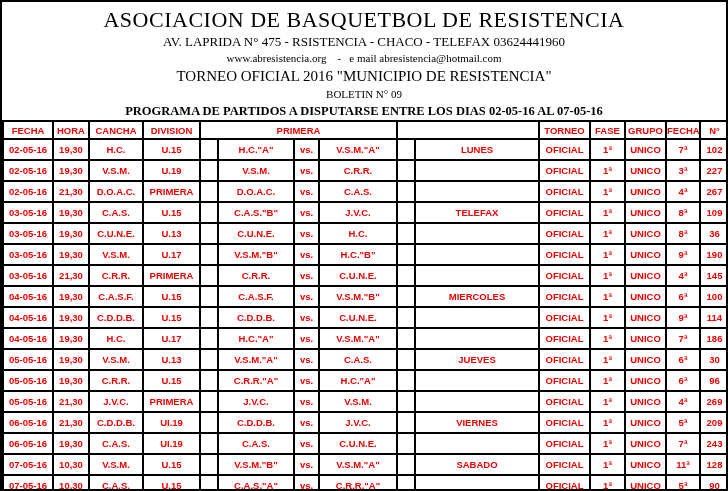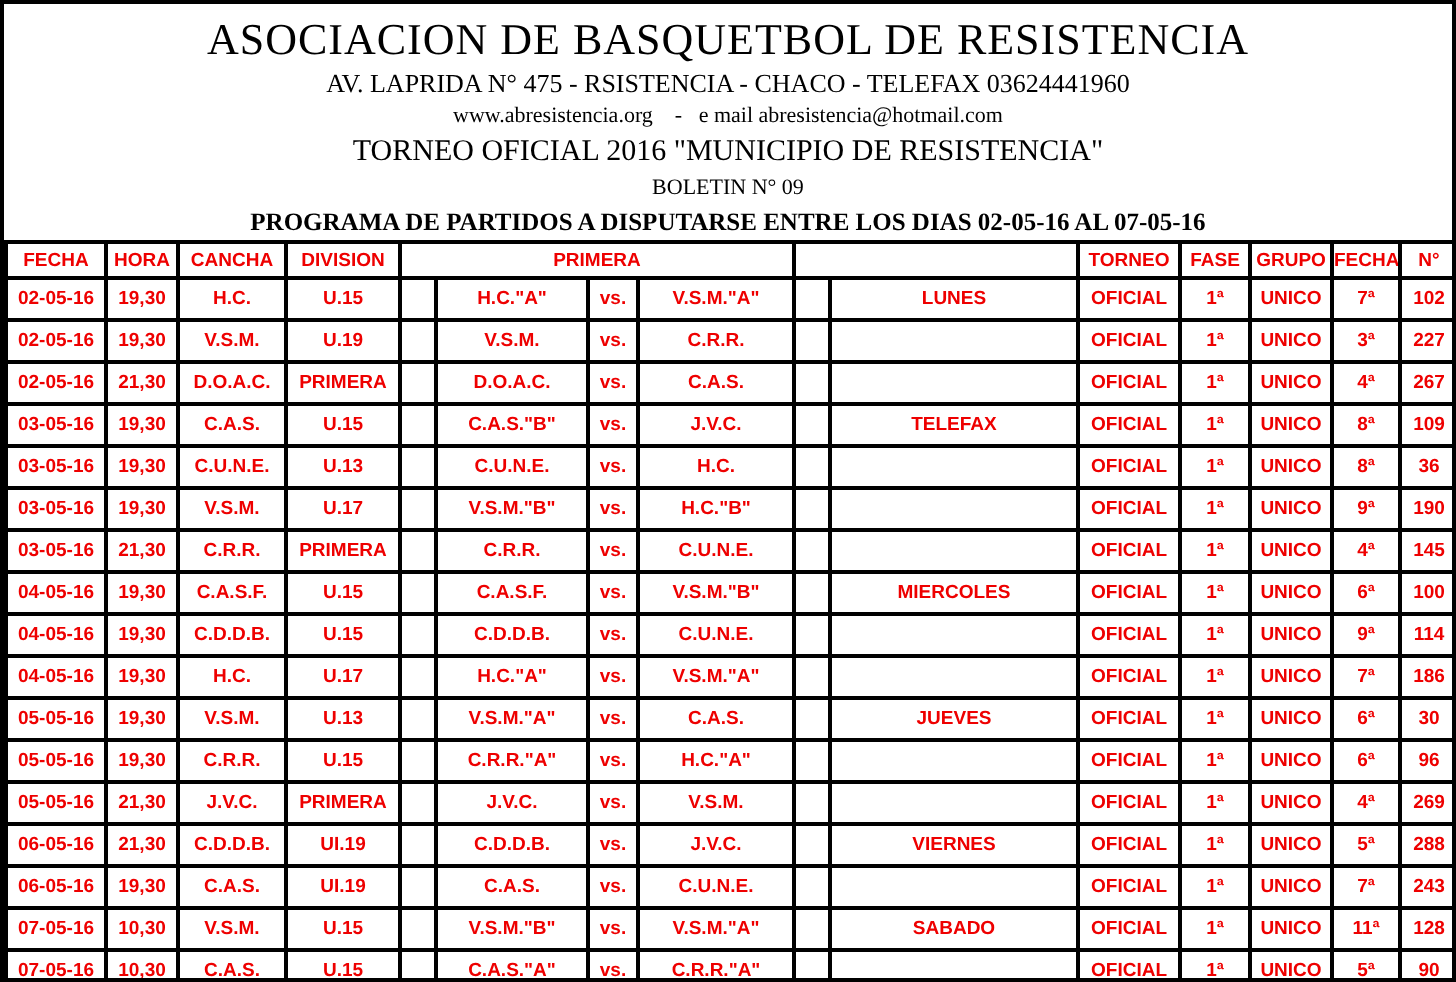--- a/index.html
+++ b/index.html
@@ -322,21 +322,21 @@
       <td></td>
       <td>C.D.D.B.</td>
       <td>vs.</td>
       <td>J.V.C.</td>
       <td></td>
       <td>VIERNES</td>
       <td>OFICIAL</td>
       <td>1ª</td>
       <td>UNICO</td>
       <td>5ª</td>
-      <td>288</td>
+      <td>209</td>
     </tr>
         <tr>
       <td>06-05-16</td>
       <td>19,30</td>
       <td>C.A.S.</td>
       <td>UI.19</td>
       <td></td>
       <td>C.A.S.</td>
       <td>vs.</td>
       <td>C.U.N.E.</td>

